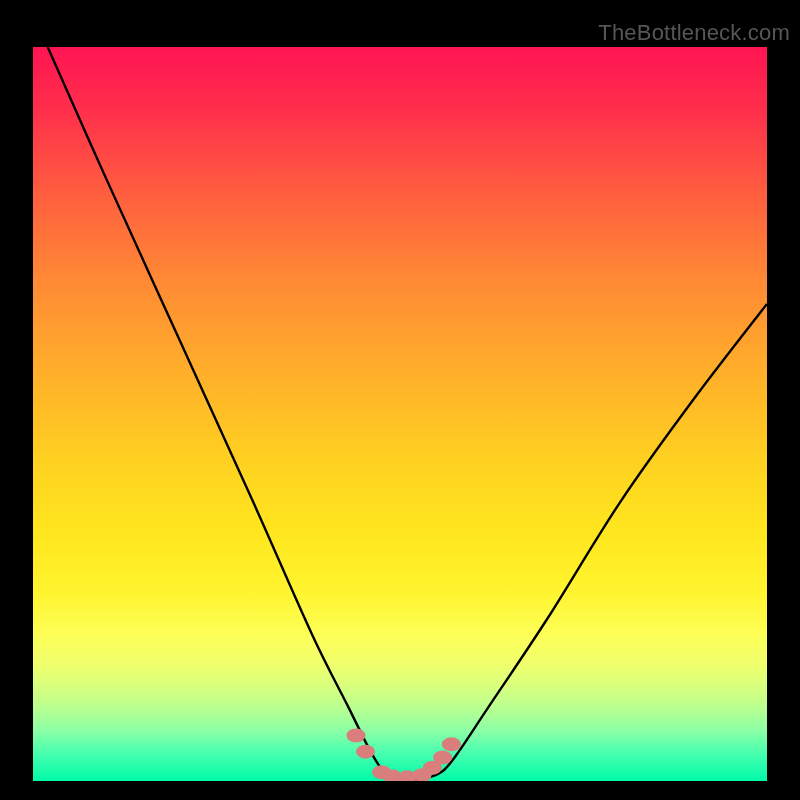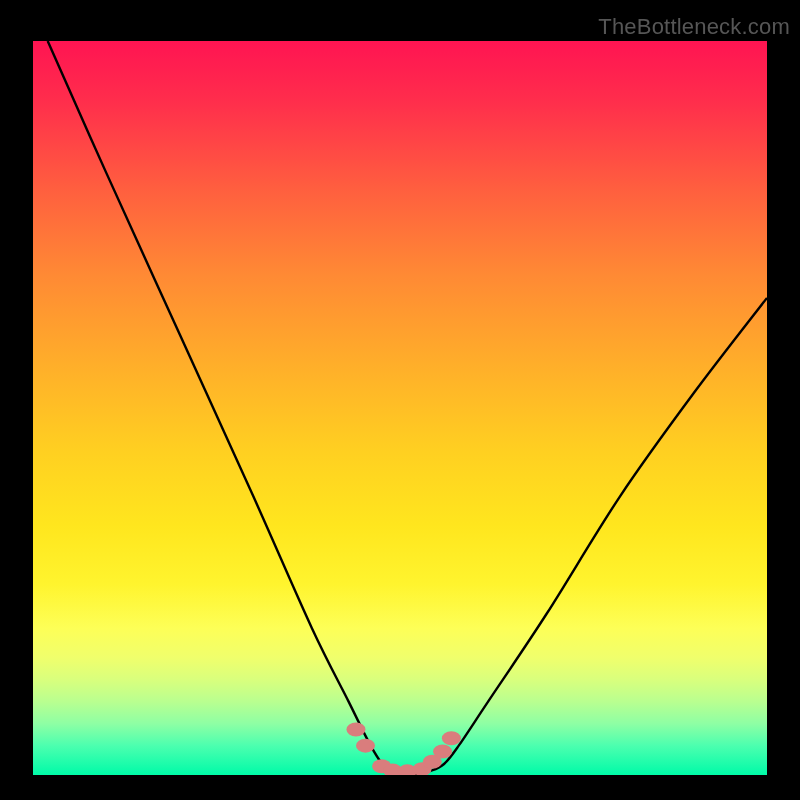--- a/index.html
+++ b/index.html
@@ -7,21 +7,21 @@
     padding: 0;
     width: 800px;
     height: 800px;
     background: #000;
     overflow: hidden;
     font-family: Arial, Helvetica, sans-serif;
   }
   .frame {
     position: absolute;
     left: 0;
-    top: 8px;
+    top: 14px;
     width: 800px;
     height: 624px;
     background: #000;
   }
   .watermark {
     position: absolute;
     top: 6px;
     right: 10px;
     color: #565656;
     font-size: 22px;

